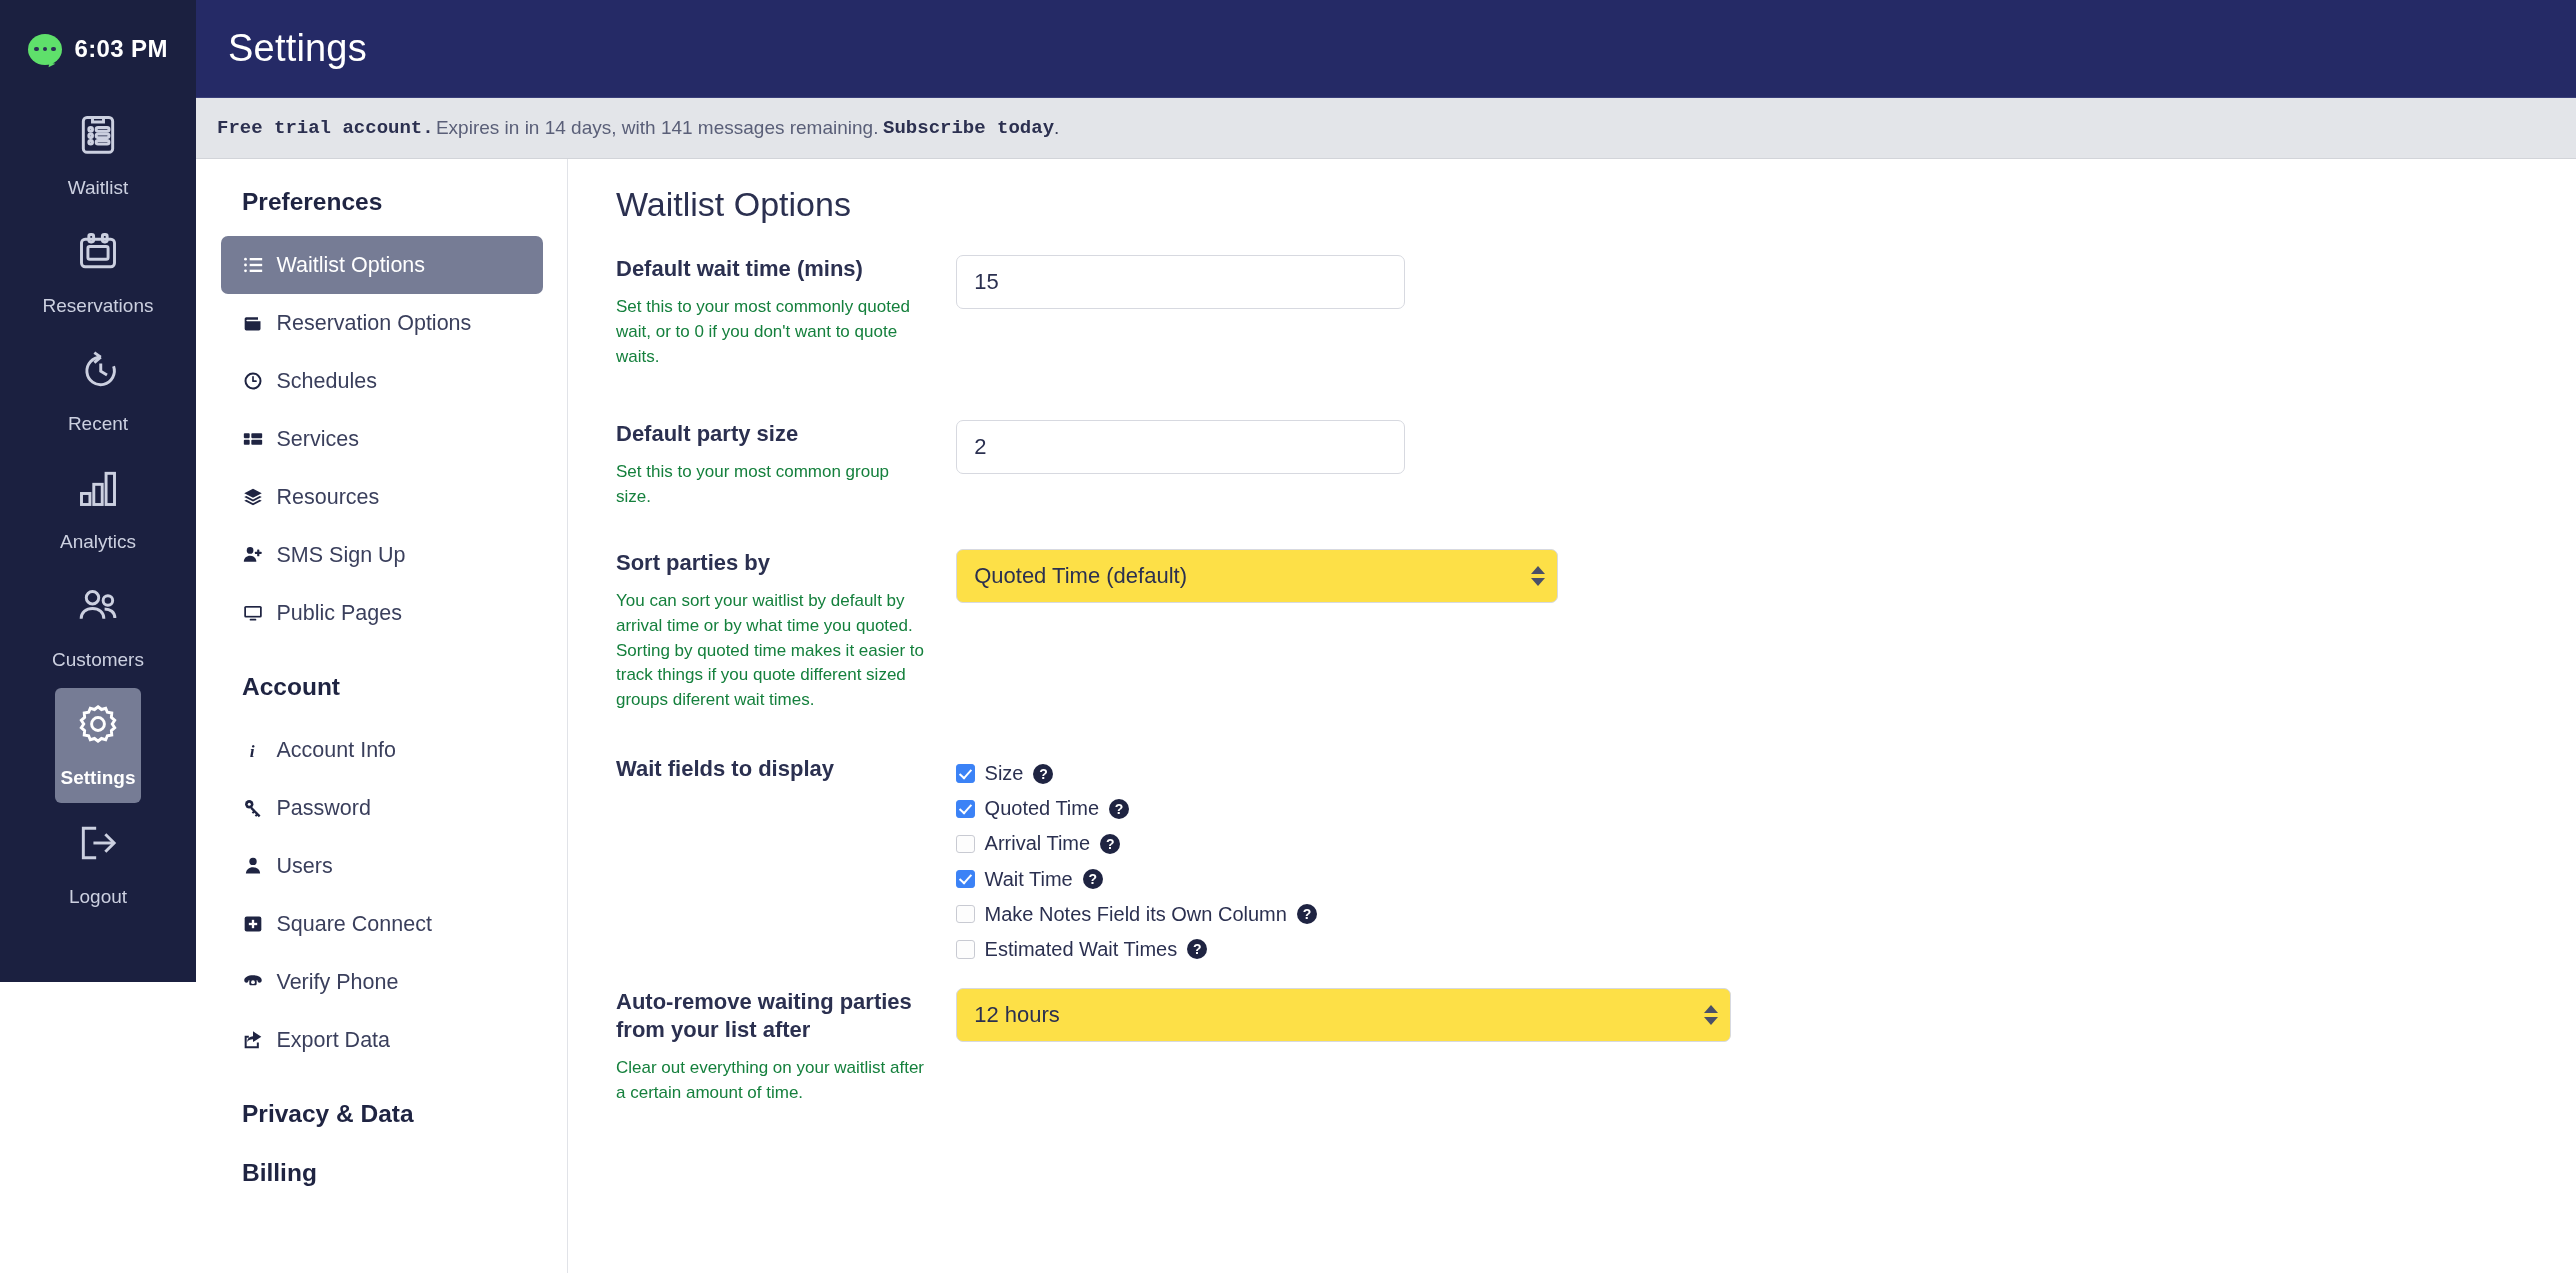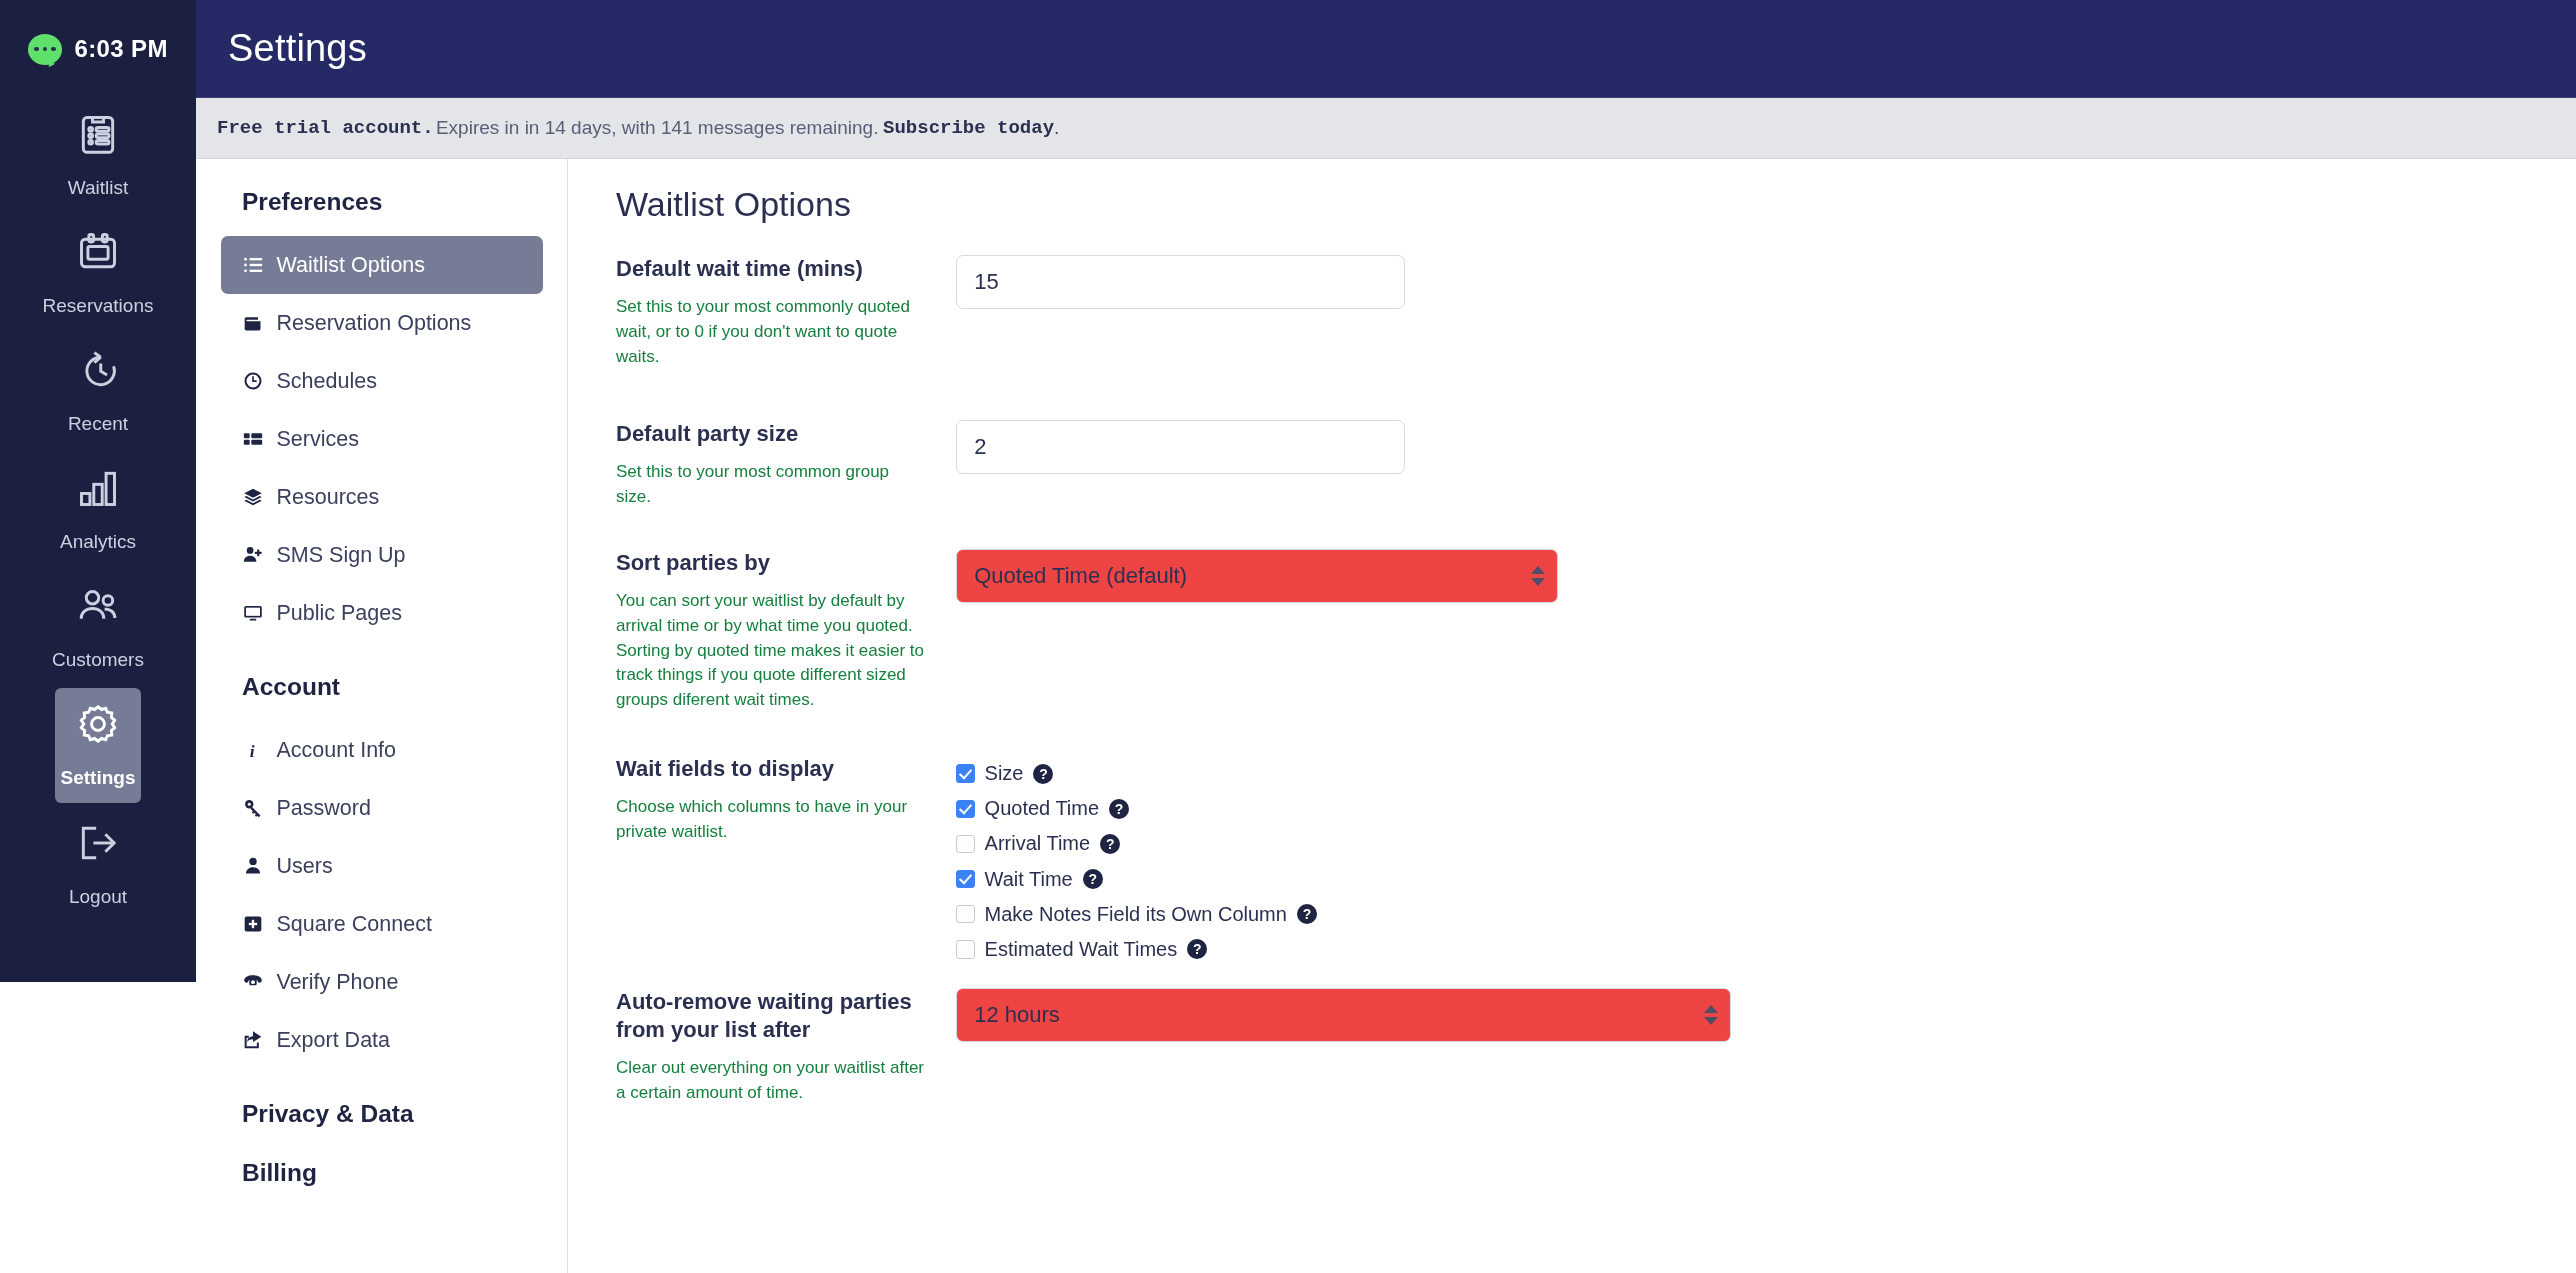--- a/index.html
+++ b/index.html
@@ -109,21 +109,21 @@
 
   .txt-input {
     width: 449px; height: 54px;
     border: 0.8px solid #d7d9e0; border-radius: 7px;
     background: #ffffff; color: #2b3050;
     font-size: 22px; font-family: "Liberation Sans", sans-serif;
     padding: 0 17px;
   }
   .sel-box {
     position: relative; width: 602px; height: 54px;
-    border: 0.8px solid #d7d9e0; border-radius: 7px; background: #ef4444;
+    border: 0.8px solid #d7d9e0; border-radius: 7px; background: #fde047;
     display: flex; align-items: center; padding: 0 17px;
     font-size: 22px; color: #2b3050;
   }
   .sel-box.wide { width: 775px; }
   .sel-arrows {
     position: absolute; right: 12.3px; top: 50%; transform: translateY(-50%);
     display: flex; flex-direction: column; gap: 3.8px;
   }
   .sel-arrows .up, .sel-arrows .dn {
     width: 0; height: 0; border-left: 7px solid transparent; border-right: 7px solid transparent;
@@ -460,21 +460,20 @@
                 </span>
             </div>
           </div>
         </div>
 
         <div style="height:35px"></div>
 
         <div class="field-row">
           <div class="field-left">
             <div class="field-label">Wait fields to display</div>
-            <div class="field-help">Choose which columns to have in your private waitlist.</div>
           </div>
           <div class="field-right">
             <div class="chk-list">
 
               <div class="chk-row">
                 <span class="chk on"></span>
                 <span class="chk-label">Size</span>
                 <span class="qmark">?</span>
               </div>
 

